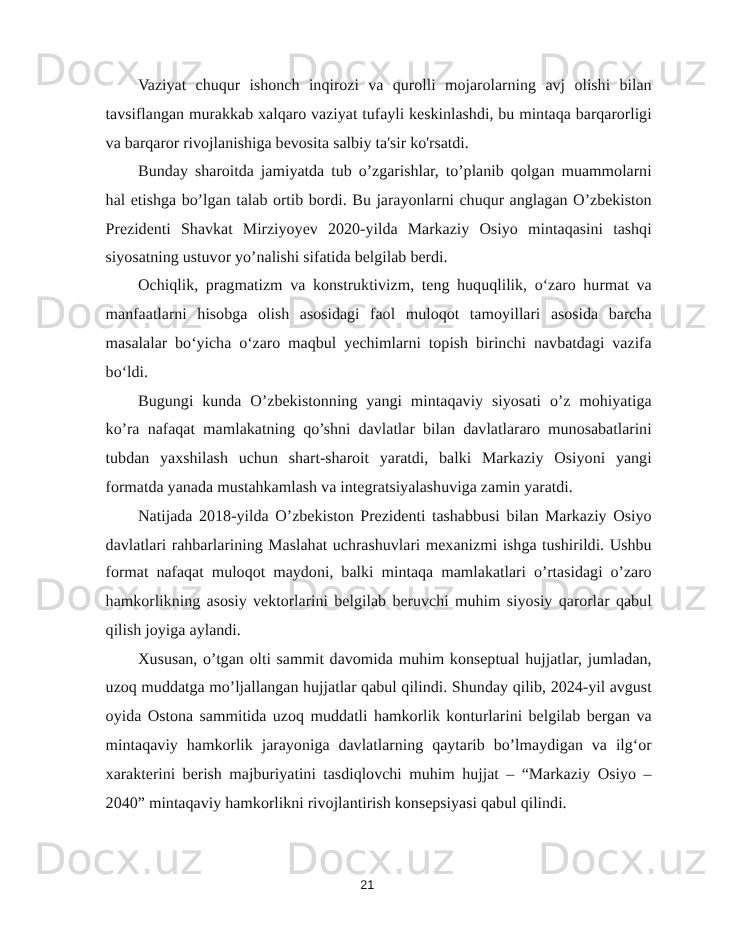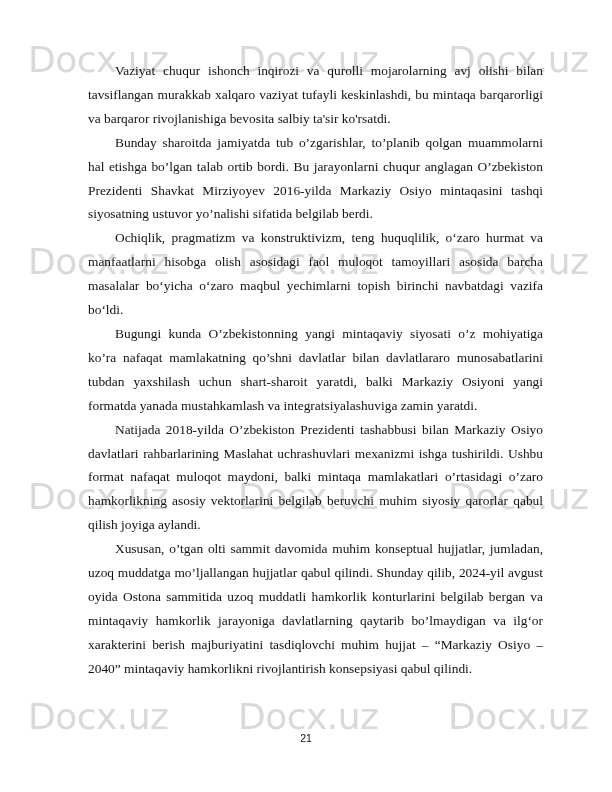--- a/index.html
+++ b/index.html
@@ -37,21 +37,21 @@
     </div>
     <div class="wm-band" style="top:699px;">
       <span class="wm" style="left:28px;">Docx.uz</span>
       <span class="wm" style="left:238px;">Docx.uz</span>
       <span class="wm" style="left:448px;">Docx.uz</span>
     </div>
   </div>
 
   <div class="body-text">
     <p class="para">Vaziyat chuqur ishonch inqirozi va qurolli mojarolarning avj olishi bilan tavsiflangan murakkab xalqaro vaziyat tufayli keskinlashdi, bu mintaqa barqarorligi va barqaror rivojlanishiga bevosita salbiy ta'sir ko'rsatdi.</p>
-    <p class="para">Bunday sharoitda jamiyatda tub o’zgarishlar, to’planib qolgan muammolarni hal etishga bo’lgan talab ortib bordi. Bu jarayonlarni chuqur anglagan O’zbekiston Prezidenti Shavkat Mirziyoyev 2016-yilda Markaziy Osiyo mintaqasini tashqi siyosatning ustuvor yo’nalishi sifatida belgilab berdi.</p>
+    <p class="para">Bunday sharoitda jamiyatda tub o’zgarishlar, to’planib qolgan muammolarni hal etishga bo’lgan talab ortib bordi. Bu jarayonlarni chuqur anglagan O’zbekiston Prezidenti Shavkat Mirziyoyev 2020-yilda Markaziy Osiyo mintaqasini tashqi siyosatning ustuvor yo’nalishi sifatida belgilab berdi.</p>
     <p class="para">Ochiqlik, pragmatizm va konstruktivizm, teng huquqlilik, o‘zaro hurmat va manfaatlarni hisobga olish asosidagi faol muloqot tamoyillari asosida barcha masalalar bo‘yicha o‘zaro maqbul yechimlarni topish birinchi navbatdagi vazifa bo‘ldi.</p>
     <p class="para">Bugungi kunda O’zbekistonning yangi mintaqaviy siyosati o’z mohiyatiga ko’ra nafaqat mamlakatning qo’shni davlatlar bilan davlatlararo munosabatlarini tubdan yaxshilash uchun shart-sharoit yaratdi, balki Markaziy Osiyoni yangi formatda yanada mustahkamlash va integratsiyalashuviga zamin yaratdi.</p>
     <p class="para">Natijada 2018-yilda O’zbekiston Prezidenti tashabbusi bilan Markaziy Osiyo davlatlari rahbarlarining Maslahat uchrashuvlari mexanizmi ishga tushirildi. Ushbu format nafaqat muloqot maydoni, balki mintaqa mamlakatlari o’rtasidagi o’zaro hamkorlikning asosiy vektorlarini belgilab beruvchi muhim siyosiy qarorlar qabul qilish joyiga aylandi.</p>
     <p class="para">Xususan, o’tgan olti sammit davomida muhim konseptual hujjatlar, jumladan, uzoq muddatga mo’ljallangan hujjatlar qabul qilindi. Shunday qilib, 2024-yil avgust oyida Ostona sammitida uzoq muddatli hamkorlik konturlarini belgilab bergan va mintaqaviy hamkorlik jarayoniga davlatlarning qaytarib bo’lmaydigan va ilg‘or xarakterini berish majburiyatini tasdiqlovchi muhim hujjat – “Markaziy Osiyo – 2040” mintaqaviy hamkorlikni rivojlantirish konsepsiyasi qabul qilindi.</p>
   </div>
 
   <div class="page-number">21</div>
 
 </div>
 

